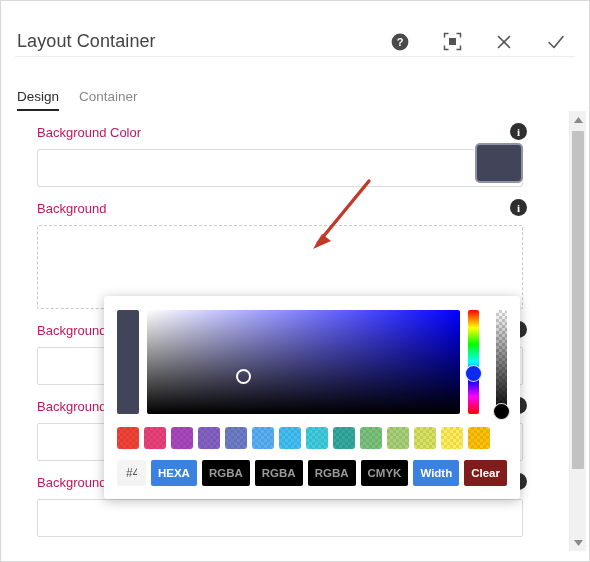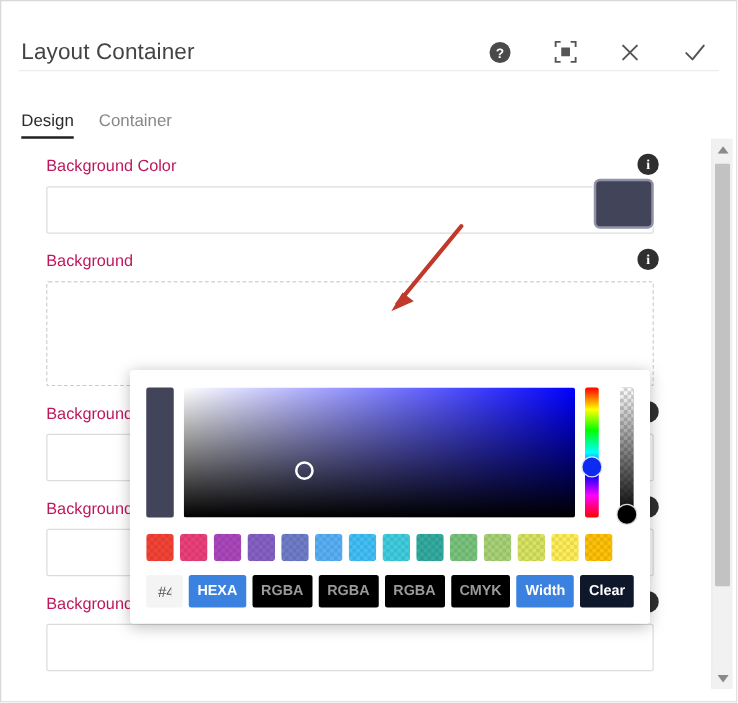--- a/index.html
+++ b/index.html
@@ -508,21 +508,21 @@
         </div>
 
       <div class="picker-bottom">
         <input class="hex-input" type="text" placeholder="#42445A" value="#42445A" style="">
         <button class="fmt-btn active">HEXA</button>
         <button class="fmt-btn">RGBA</button>
         <button class="fmt-btn">RGBA</button>
         <button class="fmt-btn">RGBA</button>
         <button class="fmt-btn">CMYK</button>
         <button class="act-btn save" style="background: rgb(59, 130, 224);">Width</button>
-        <button class="act-btn clear" style="background: #0f172a; text-align: center;">Clear</button>
+        <button class="act-btn clear" style="background: #7f1d1d; text-align: center;">Clear</button>
       </div>
     </div>
 
     <svg class="annot-arrow" viewBox="0 0 80 78">
       <line x1="68" y1="4" x2="17" y2="66" stroke="#C0392B" stroke-width="3.4" stroke-linecap="round"></line>
       <polygon points="12,72 30,64 21,57" fill="#C0392B"></polygon>
     </svg>
 
   </div>
 </div>

